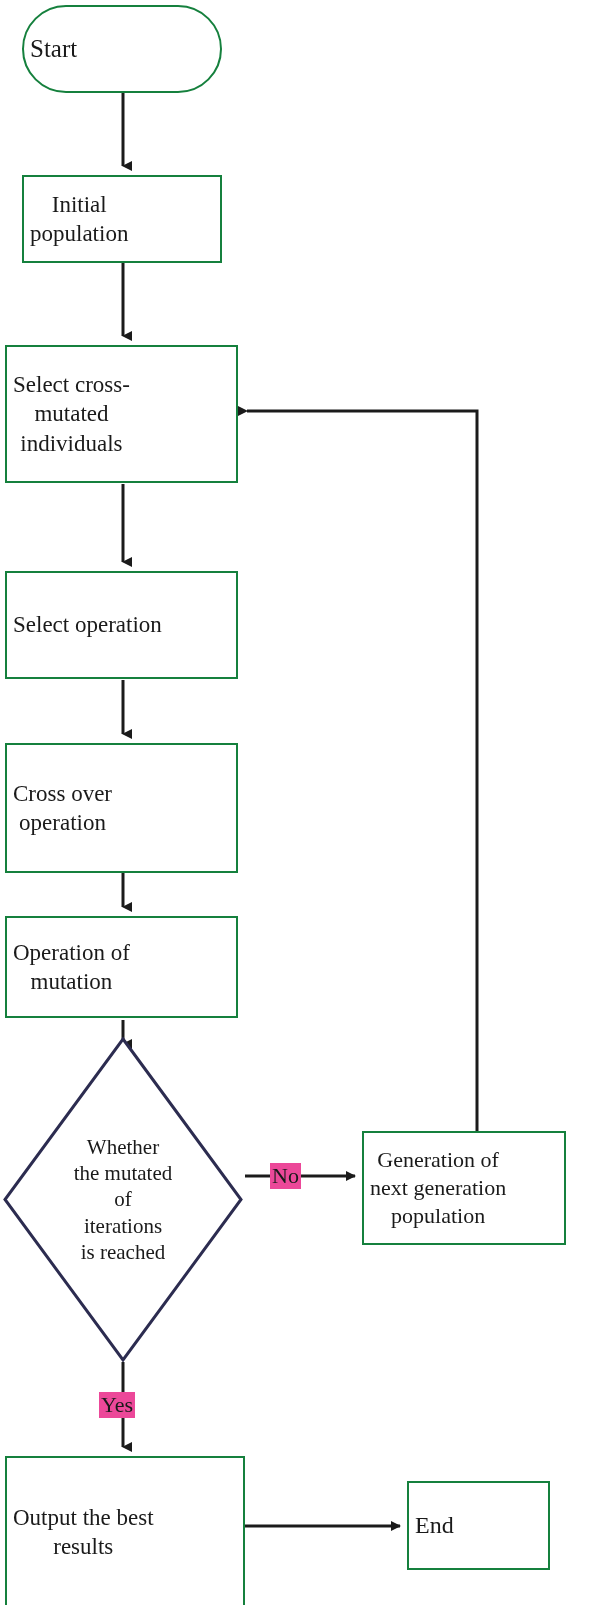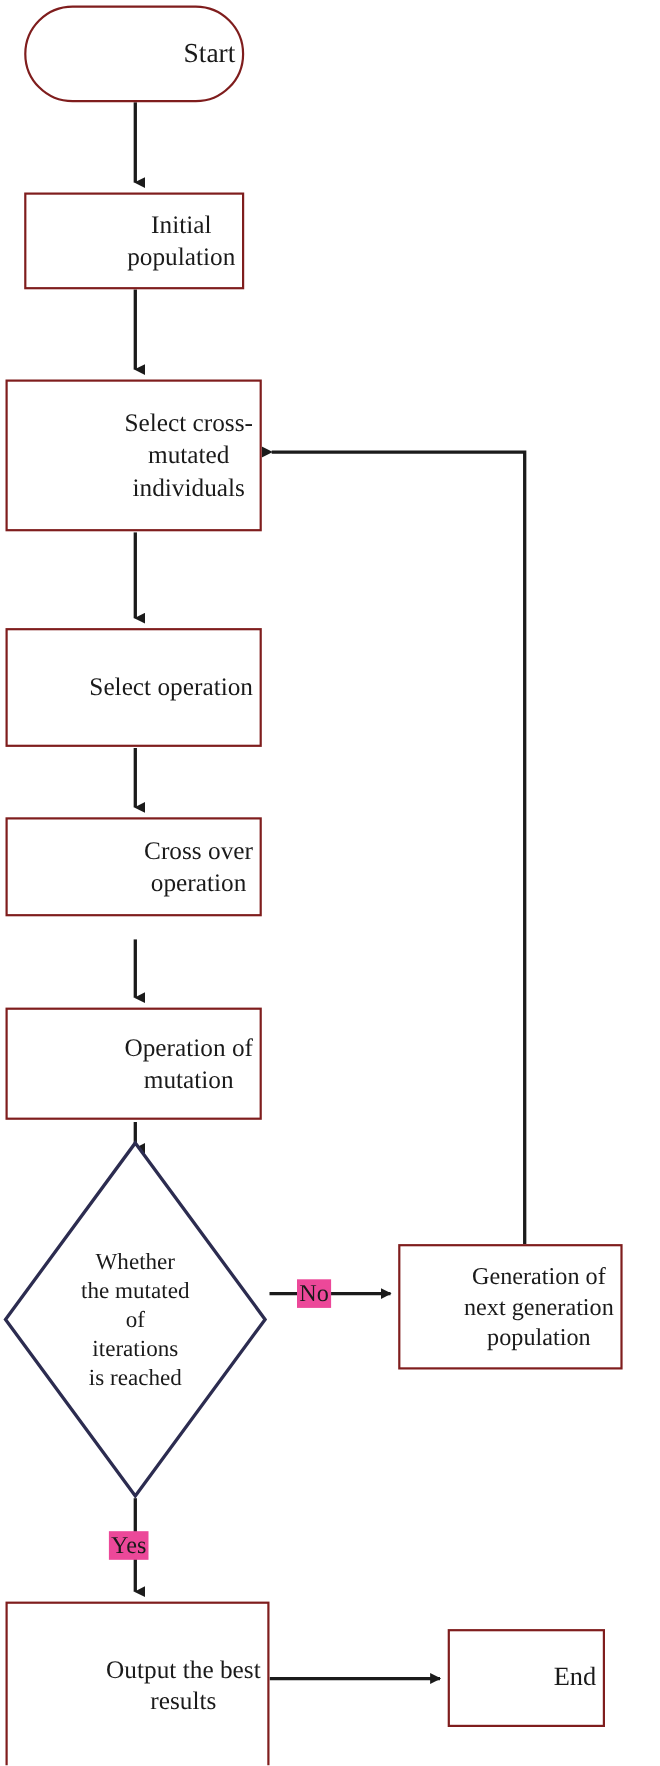--- a/index.html
+++ b/index.html
@@ -12,25 +12,25 @@
     position: relative;
     width: 600px;
     height: 1605px;
     background: #ffffff;
     overflow: hidden;
     font-family: "Liberation Serif", "DejaVu Serif", serif;
   }
   .node {
     position: absolute;
     box-sizing: border-box;
-    border: 2px solid #7f1d1d;
+    border: 2px solid #15803d;
     background: #ffffff;
     display: flex;
     align-items: center;
-    justify-content: flex-end;
+    justify-content: flex-start;
     text-align: center;
     color: #1a1a1a;
     line-height: 1.28;
     z-index: 3;
   }
   .node .label {
     display: block;
     padding: 0 6px;
     white-space: pre-line;
   }
@@ -129,21 +129,21 @@
   <div class="node" style="left:5px; top:345px; width:233px; height:138px; font-size:23px;">
     <span class="label">Select cross-
 mutated
 individuals</span>
   </div>
 
   <div class="node" style="left:5px; top:571px; width:233px; height:108px; font-size:23px;">
     <span class="label">Select operation</span>
   </div>
 
-  <div class="node" style="left:5px; top:743px; width:233px; height:90px; font-size:23px;">
+  <div class="node" style="left:5px; top:743px; width:233px; height:130px; font-size:23px;">
     <span class="label">Cross over
 operation</span>
   </div>
 
   <div class="node" style="left:5px; top:916px; width:233px; height:102px; font-size:23px;">
     <span class="label">Operation of
 mutation</span>
   </div>
 
   <div class="diamond-wrap" style="left:3px; top:1037px; width:240px; height:325px;">

